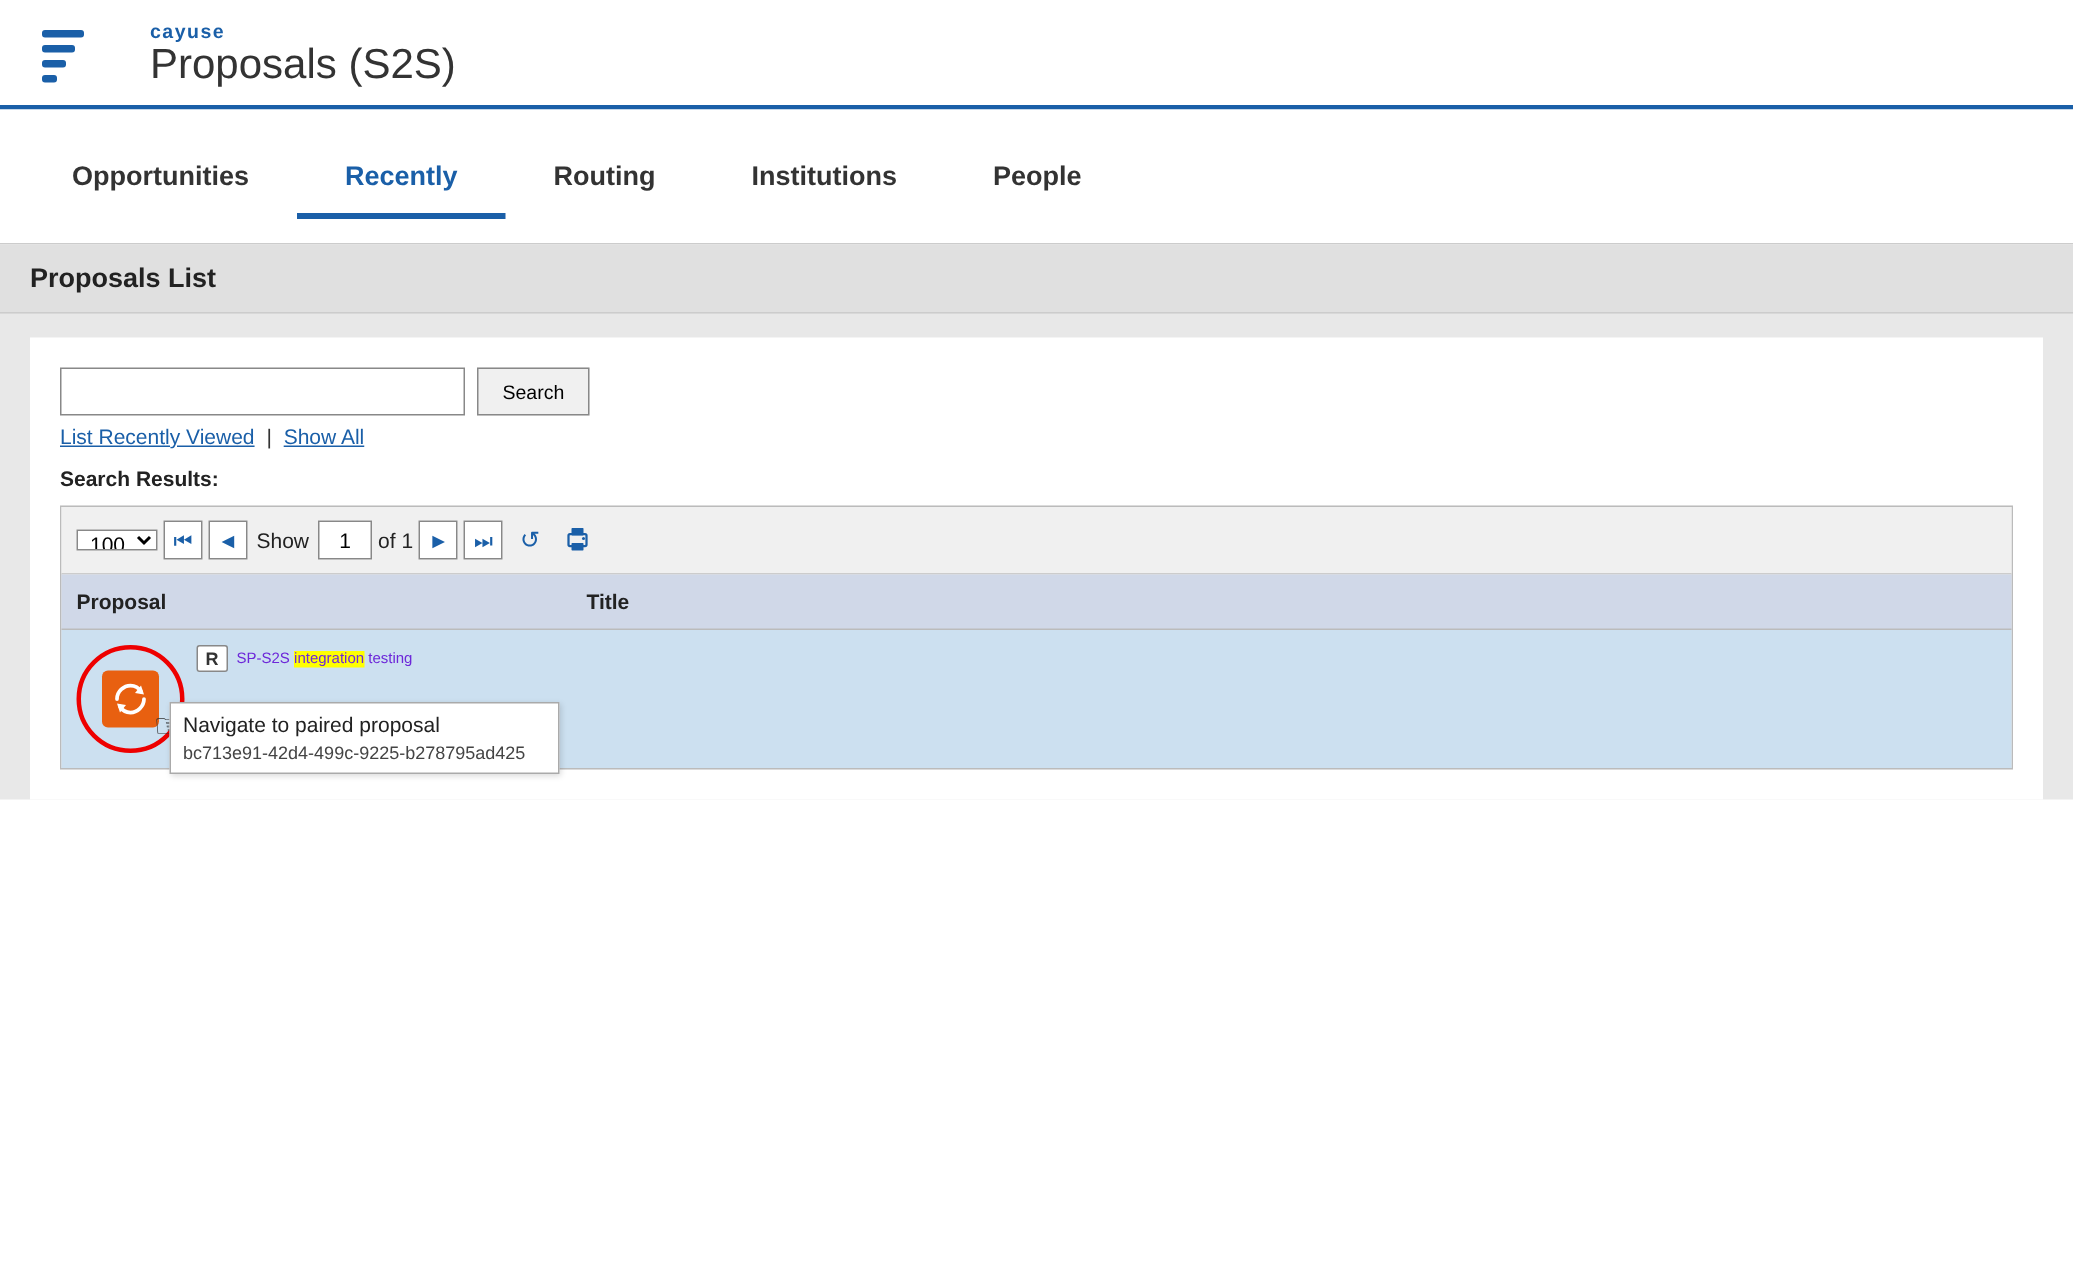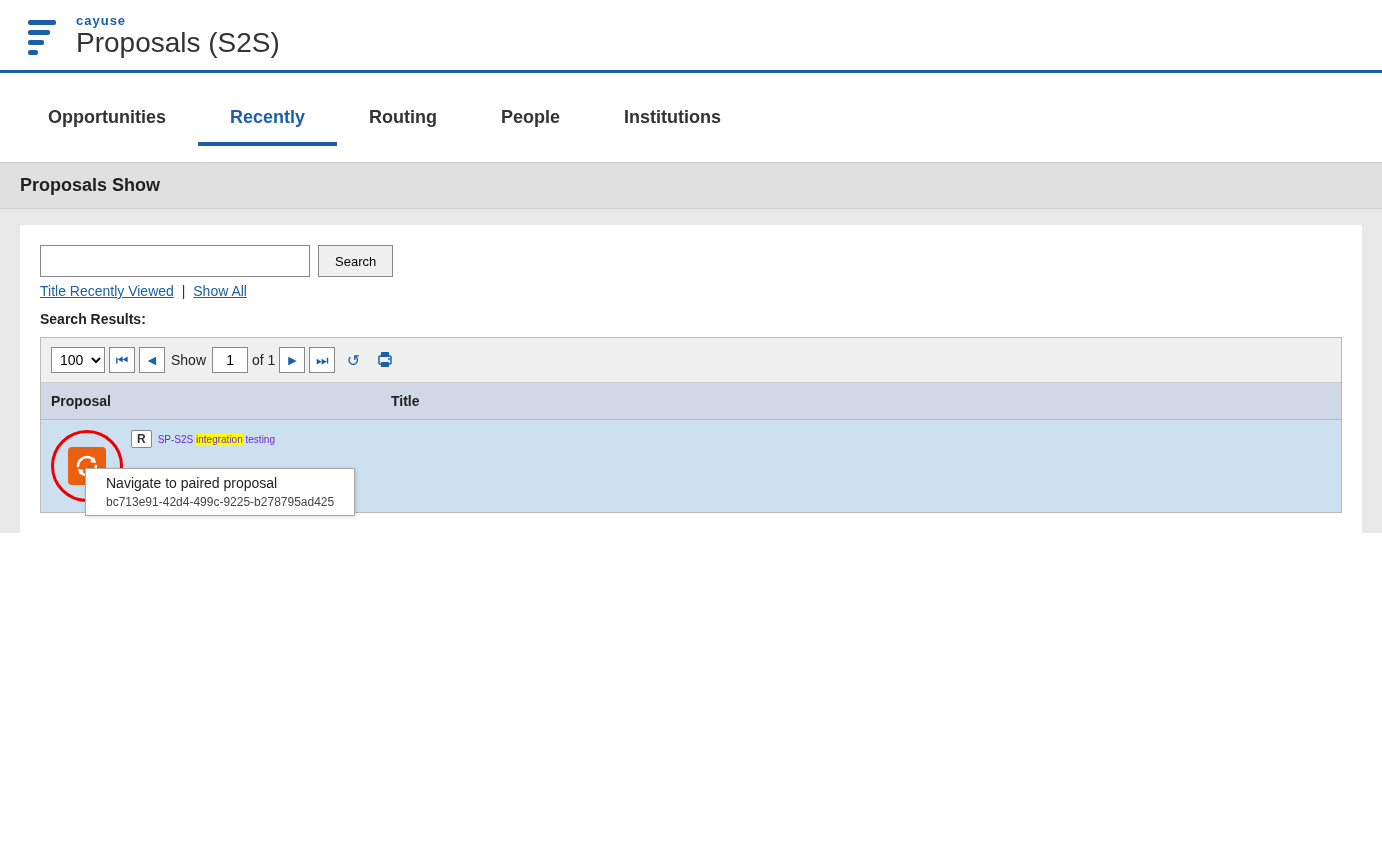--- a/index.html
+++ b/index.html
@@ -9,21 +9,21 @@
     #header {
       background: #fff;
       border-bottom: 3px solid #1a5fa8;
       padding: 12px 24px 10px 24px;
       display: flex;
       align-items: center;
     }
     #logo-area {
       display: flex;
       align-items: center;
-      gap: 4px;
+      gap: 28px;
     }
     #logo-icon {
       width: 48px;
       height: 48px;
     }
     #logo-text-area {}
     #logo-brand {
       color: #1a5fa8;
       font-size: 13px;
       font-weight: bold;
@@ -137,21 +137,21 @@
     
     #pagination-bar {
       display: flex;
       align-items: center;
       gap: 4px;
       padding: 8px 10px;
       background: #f0f0f0;
       border-bottom: 1px solid #ccc;
     }
     #per-page-select {
-      height: 26px;
+      height: 14px;
       border: 1px solid #888;
       background: #fff;
       font-size: 14px;
       padding: 0 4px;
       cursor: pointer;
     }
     .page-btn {
       width: 26px;
       height: 26px;
       border: 1px solid #888;
@@ -274,25 +274,25 @@
       font-size: 10px;
     }
     .proposal-link mark {
       background: yellow;
       color: inherit;
     }
 
     
     #tooltip-box {
       position: absolute;
-      left: 44px;
+      left: 72px;
       top: 48px;
       background: #fff;
       border: 1px solid #aaa;
-      padding: 6px 20px;
+      padding: 6px 8px;
       font-size: 13px;
       color: #222;
       z-index: 10;
       min-width: 260px;
       box-shadow: 1px 1px 4px rgba(0,0,0,0.15);
     }
     #tooltip-navigate {
       font-size: 14px;
       color: #222;
       margin-bottom: 4px;
@@ -322,35 +322,35 @@
       <div id="logo-brand">cayuse</div>
       <div id="logo-title">Proposals (S2S)</div>
     </div>
   </div>
 </div>
 
 <nav id="nav">
   <a class="nav-item">Opportunities</a>
   <a class="nav-item active">Recently</a>
   <a class="nav-item">Routing</a>
+  <a class="nav-item">Institutions</a>
   <a class="nav-item">People</a>
-  <a class="nav-item">Institutions</a>
 </nav>
 
 <div id="page-content">
-  <div id="page-title-bar">Proposals Show</div>
+  <div id="page-title-bar">Proposals List</div>
 
   <div id="main-area">
 
     <div id="search-row">
       <input id="search-input" type="text" value="" style="">
       <button id="search-button">Search</button>
     </div>
     <div id="links-row">
-      <a>Title Recently Viewed</a>
+      <a>List Recently Viewed</a>
       <span class="sep">|</span>
       <a>Show All</a>
     </div>
     <div id="search-results-label">Search Results:</div>
 
     <div id="table-container">
 
       <div id="pagination-bar">
         <select id="per-page-select">
           <option>100</option>

